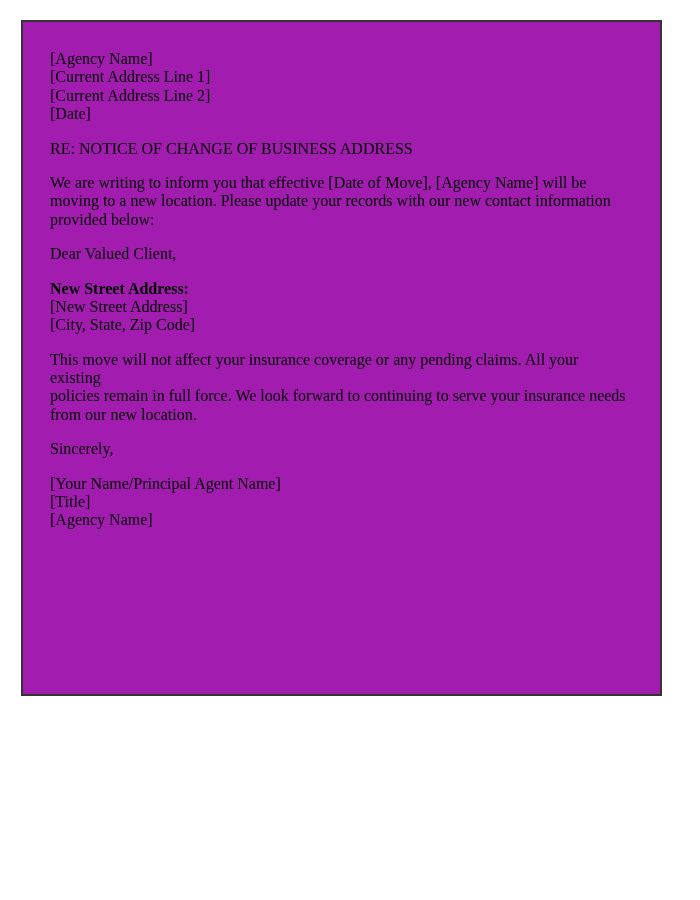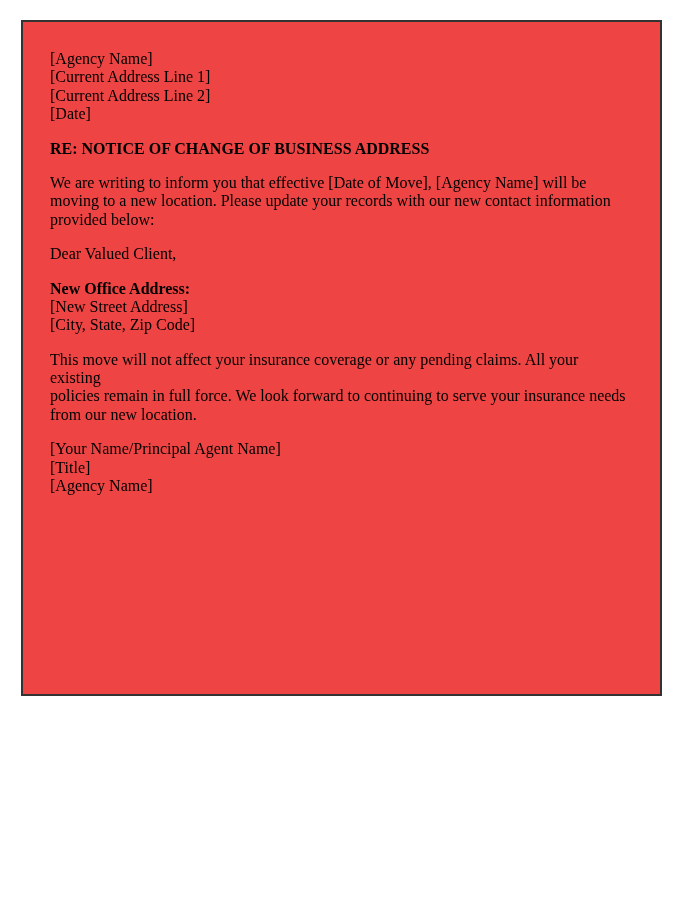--- a/index.html
+++ b/index.html
@@ -15,60 +15,61 @@
     color: #000000;
   }
   .page {
     position: absolute;
     left: 21px;
     top: 20px;
     width: 641px;
     height: 676px;
     box-sizing: border-box;
     border: 2px solid #333333;
-    background: #ef4444;
+    background: #a21caf;
     padding: 28px 28px 0 27px;
     overflow: hidden;
   }
   .block {
     margin: 0 0 16px 0;
     font-size: 16px;
     line-height: 1.15;
     white-space: pre-line; 
   }
   .bold {
-    font-weight: bold;
+    font-weight: normal;
   }
 </style>
 </head>
 <body>
 
 <div class="page">
 
   <p class="block">[Agency Name]
 [Current Address Line 1]
 [Current Address Line 2]
 [Date]</p>
 
   <p class="block bold">RE: NOTICE OF CHANGE OF BUSINESS ADDRESS</p>
 
   <p class="block">We are writing to inform you that effective [Date of Move], [Agency Name] will be
 moving to a new location. Please update your records with our new contact information
 provided below:</p>
 
   <p class="block">Dear Valued Client,</p>
 
-  <p class="block"><strong>New Office Address:</strong><span>
+  <p class="block"><strong>New Street Address:</strong><span>
 [New Street Address]
 [City, State, Zip Code]</span></p>
 
 
   <p class="block">This move will not affect your insurance coverage or any pending claims. All your existing
 policies remain in full force. We look forward to continuing to serve your insurance needs
 from our new location.</p>
 
 
+  <p class="block">Sincerely,</p>
 
   <p class="block">[Your Name/Principal Agent Name]
 [Title]
 [Agency Name]</p>
 
 </div>
 
 </body></html>

